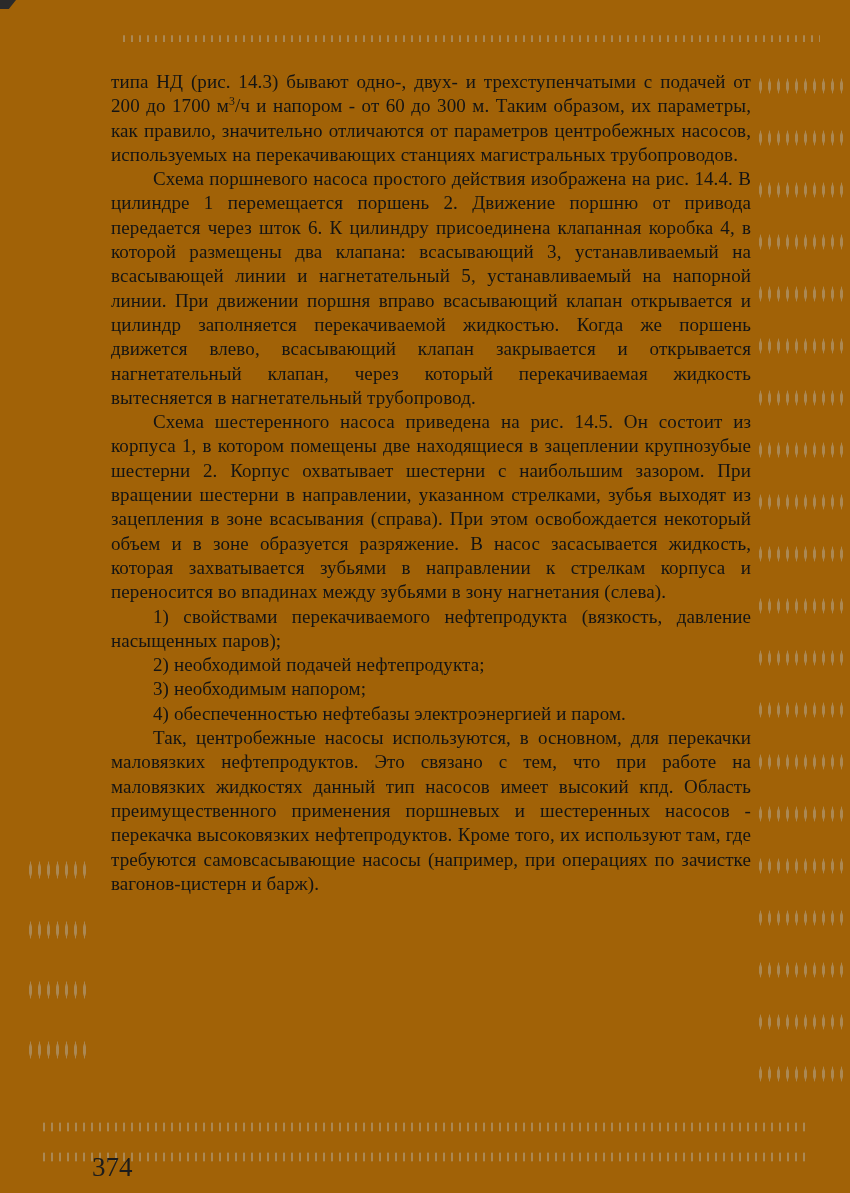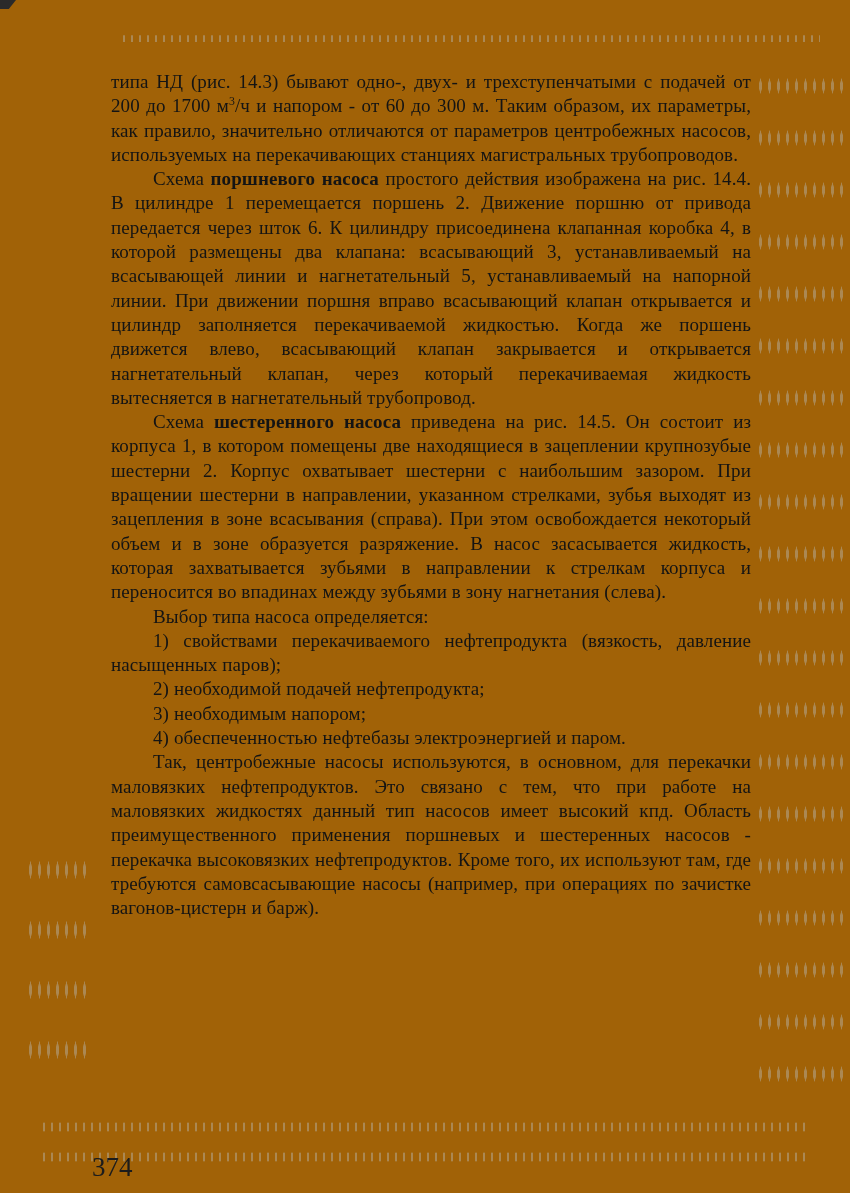--- a/index.html
+++ b/index.html
@@ -38,21 +38,21 @@
     position: absolute;
     left: 111px; top: 70px;
     width: 640px;
     text-align: justify;
     font-size: 19px;
     line-height: 24.3px;
     letter-spacing: 0.1px;
   }
   .para { margin: 0; }
   .para.indent { text-indent: 42px; }
-  .para b { font-weight: bold; }
+  .para b { font-weight: normal; }
   .para sup { font-size: 0.62em; line-height: 0; vertical-align: super; }
   .page-number {
     position: absolute;
     left: 92px; top: 1152px;
     font-size: 27px;
     color: #1c1c1c;
   }
 </style>
 </head>
 <body>
@@ -61,21 +61,20 @@
   <div class="scan-corner"></div>
   <div class="noise n-top"></div>
   <div class="noise n-right"></div>
   <div class="noise n-left"></div>
   <div class="noise n-bottom"></div>
 
   <div class="text-block">
       <p class="para"><span>типа НД (рис. 14.3) бывают одно-, двух- и трехступенчатыми с подачей от 200 до 1700 м</span><sup>3</sup><span>/ч и напором - от 60 до 300 м. Таким образом, их параметры, как правило, значительно отличаются от параметров центробежных насосов, используемых на перекачивающих станциях магистральных трубопроводов.</span></p>
       <p class="para indent"><span>Схема </span><b>поршневого насоса</b><span> простого действия изображена на рис. 14.4. В цилиндре 1 перемещается поршень 2. Движение поршню от привода передается через шток 6. К цилиндру присоединена клапанная коробка 4, в которой размещены два клапана: всасывающий 3, устанавливаемый на всасывающей линии и нагнетательный 5, устанавливаемый на напорной линии. При движении поршня вправо всасывающий клапан открывается и цилиндр заполняется перекачиваемой жидкостью. Когда же поршень движется влево, всасывающий клапан закрывается и открывается нагнетательный клапан, через который перекачиваемая жидкость вытесняется в нагнетательный трубопровод.</span></p>
       <p class="para indent"><span>Схема </span><b>шестеренного насоса</b><span> приведена на рис. 14.5. Он состоит из корпуса 1, в котором помещены две находящиеся в зацеплении крупнозубые шестерни 2. Корпус охватывает шестерни с наибольшим зазором. При вращении шестерни в направлении, указанном стрелками, зубья выходят из зацепления в зоне всасывания (справа). При этом освобождается некоторый объем и в зоне образуется разряжение. В насос засасывается жидкость, которая захватывается зубьями в направлении к стрелкам корпуса и переносится во впадинах между зубьями в зону нагнетания (слева).</span></p>
-      <p class="para indent"><span>Выбор типа насоса определяется:</span></p>
       <p class="para indent"><span>1) свойствами перекачиваемого нефтепродукта (вязкость, давление насыщенных паров);</span></p>
       <p class="para indent"><span>2) необходимой подачей нефтепродукта;</span></p>
       <p class="para indent"><span>3) необходимым напором;</span></p>
       <p class="para indent"><span>4) обеспеченностью нефтебазы электроэнергией и паром.</span></p>
       <p class="para indent"><span>Так, центробежные насосы используются, в основном, для перекачки маловязких нефтепродуктов. Это связано с тем, что при работе на маловязких жидкостях данный тип насосов имеет высокий кпд. Область преимущественного применения поршневых и шестеренных насосов - перекачка высоковязких нефтепродуктов. Кроме того, их используют там, где требуются самовсасывающие насосы (например, при операциях по зачистке вагонов-цистерн и барж).</span></p>
     </div>
 
   <div class="page-number">374</div>
 </div>
 

